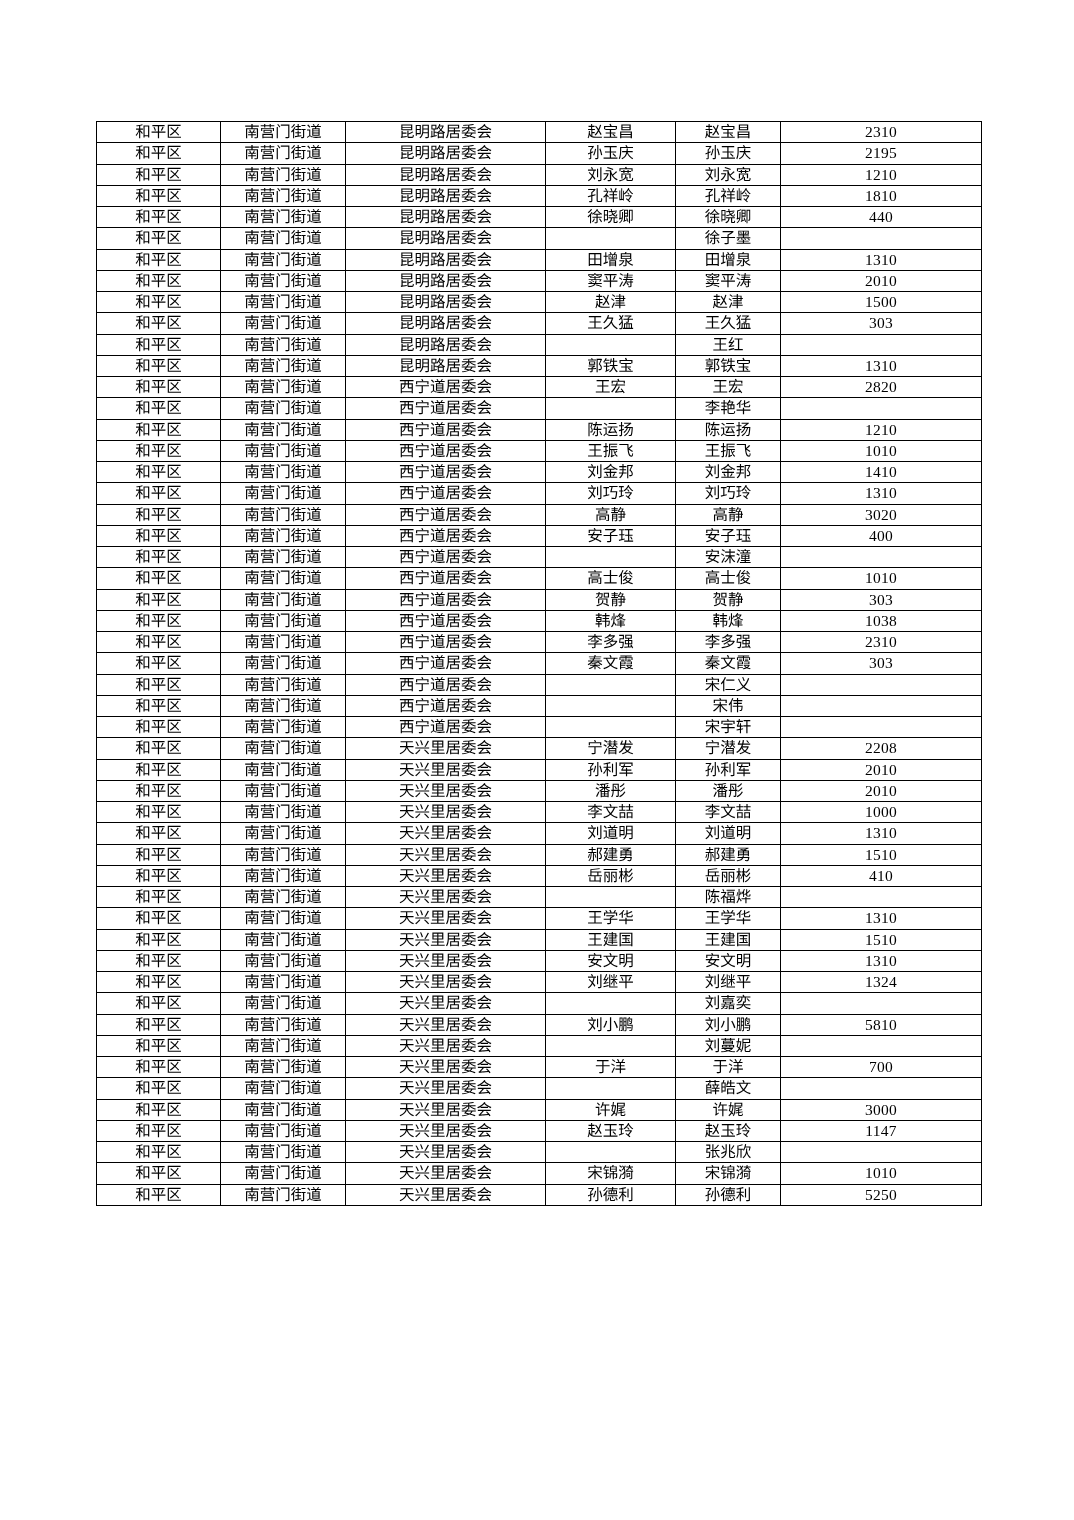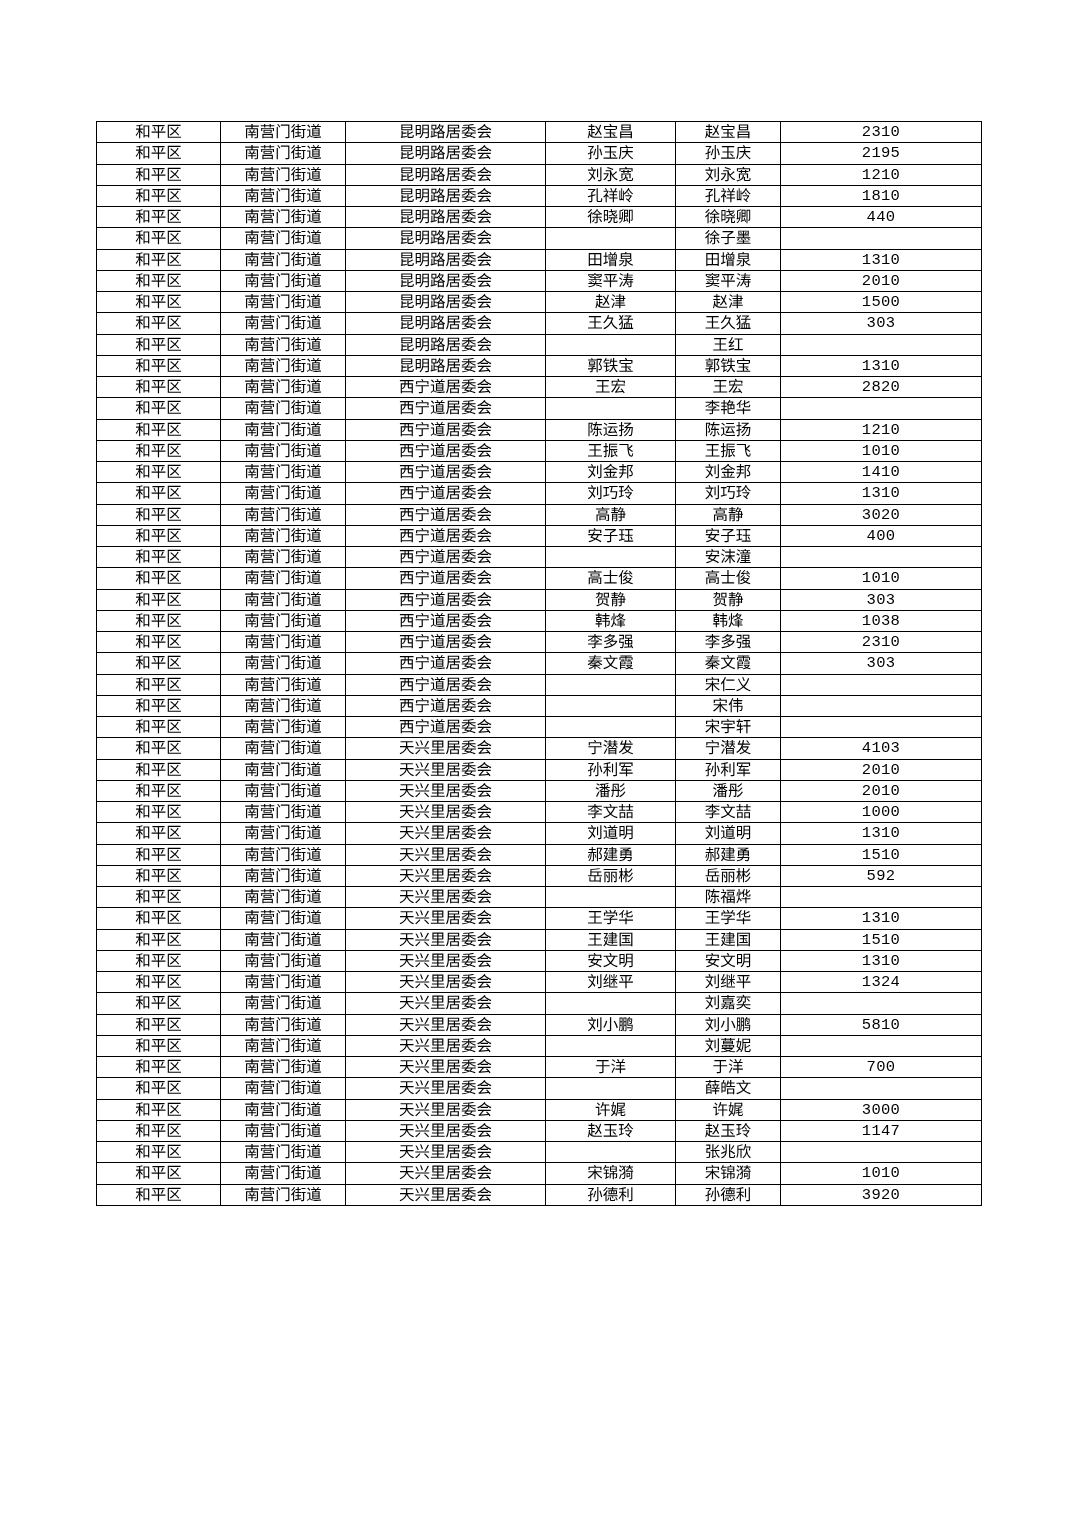--- a/index.html
+++ b/index.html
@@ -42,21 +42,21 @@
     line-height: 20.25px;
     padding: 0 2px;
     text-align: center;
     vertical-align: middle;
     font-size: 15.5px;
     color: #000000;
     white-space: nowrap;
     overflow: hidden;
   }
   td.amount {
-    font-family: Liberation Mono, monospace;
+    font-family: Liberation Serif, serif;
     font-size: 15px;
     letter-spacing: 0.3px;
   }
   td.empty { font-size: 15.5px; }
 </style>
 </head>
 <body>
 
 <div class="page">
   <div class="table-wrap">
@@ -301,21 +301,21 @@
             <td class="empty">&nbsp;</td>
             <td>宋宇轩</td>
             <td class="amount empty">&nbsp;</td>
           </tr>
           <tr>
             <td>和平区</td>
             <td>南营门街道</td>
             <td>天兴里居委会</td>
             <td>宁潜发</td>
             <td>宁潜发</td>
-            <td class="amount">4103</td>
+            <td class="amount">2208</td>
           </tr>
           <tr>
             <td>和平区</td>
             <td>南营门街道</td>
             <td>天兴里居委会</td>
             <td>孙利军</td>
             <td>孙利军</td>
             <td class="amount">2010</td>
           </tr>
           <tr>
@@ -349,21 +349,21 @@
             <td>郝建勇</td>
             <td>郝建勇</td>
             <td class="amount">1510</td>
           </tr>
           <tr>
             <td>和平区</td>
             <td>南营门街道</td>
             <td>天兴里居委会</td>
             <td>岳丽彬</td>
             <td>岳丽彬</td>
-            <td class="amount">592</td>
+            <td class="amount">410</td>
           </tr>
           <tr>
             <td>和平区</td>
             <td>南营门街道</td>
             <td>天兴里居委会</td>
             <td class="empty">&nbsp;</td>
             <td>陈福烨</td>
             <td class="amount empty">&nbsp;</td>
           </tr>
           <tr>
@@ -469,18 +469,18 @@
             <td>宋锦漪</td>
             <td>宋锦漪</td>
             <td class="amount">1010</td>
           </tr>
           <tr>
             <td>和平区</td>
             <td>南营门街道</td>
             <td>天兴里居委会</td>
             <td>孙德利</td>
             <td>孙德利</td>
-            <td class="amount">3920</td>
+            <td class="amount">5250</td>
           </tr>
         </tbody>
     </table>
   </div>
 </div>
 
 </body></html>

